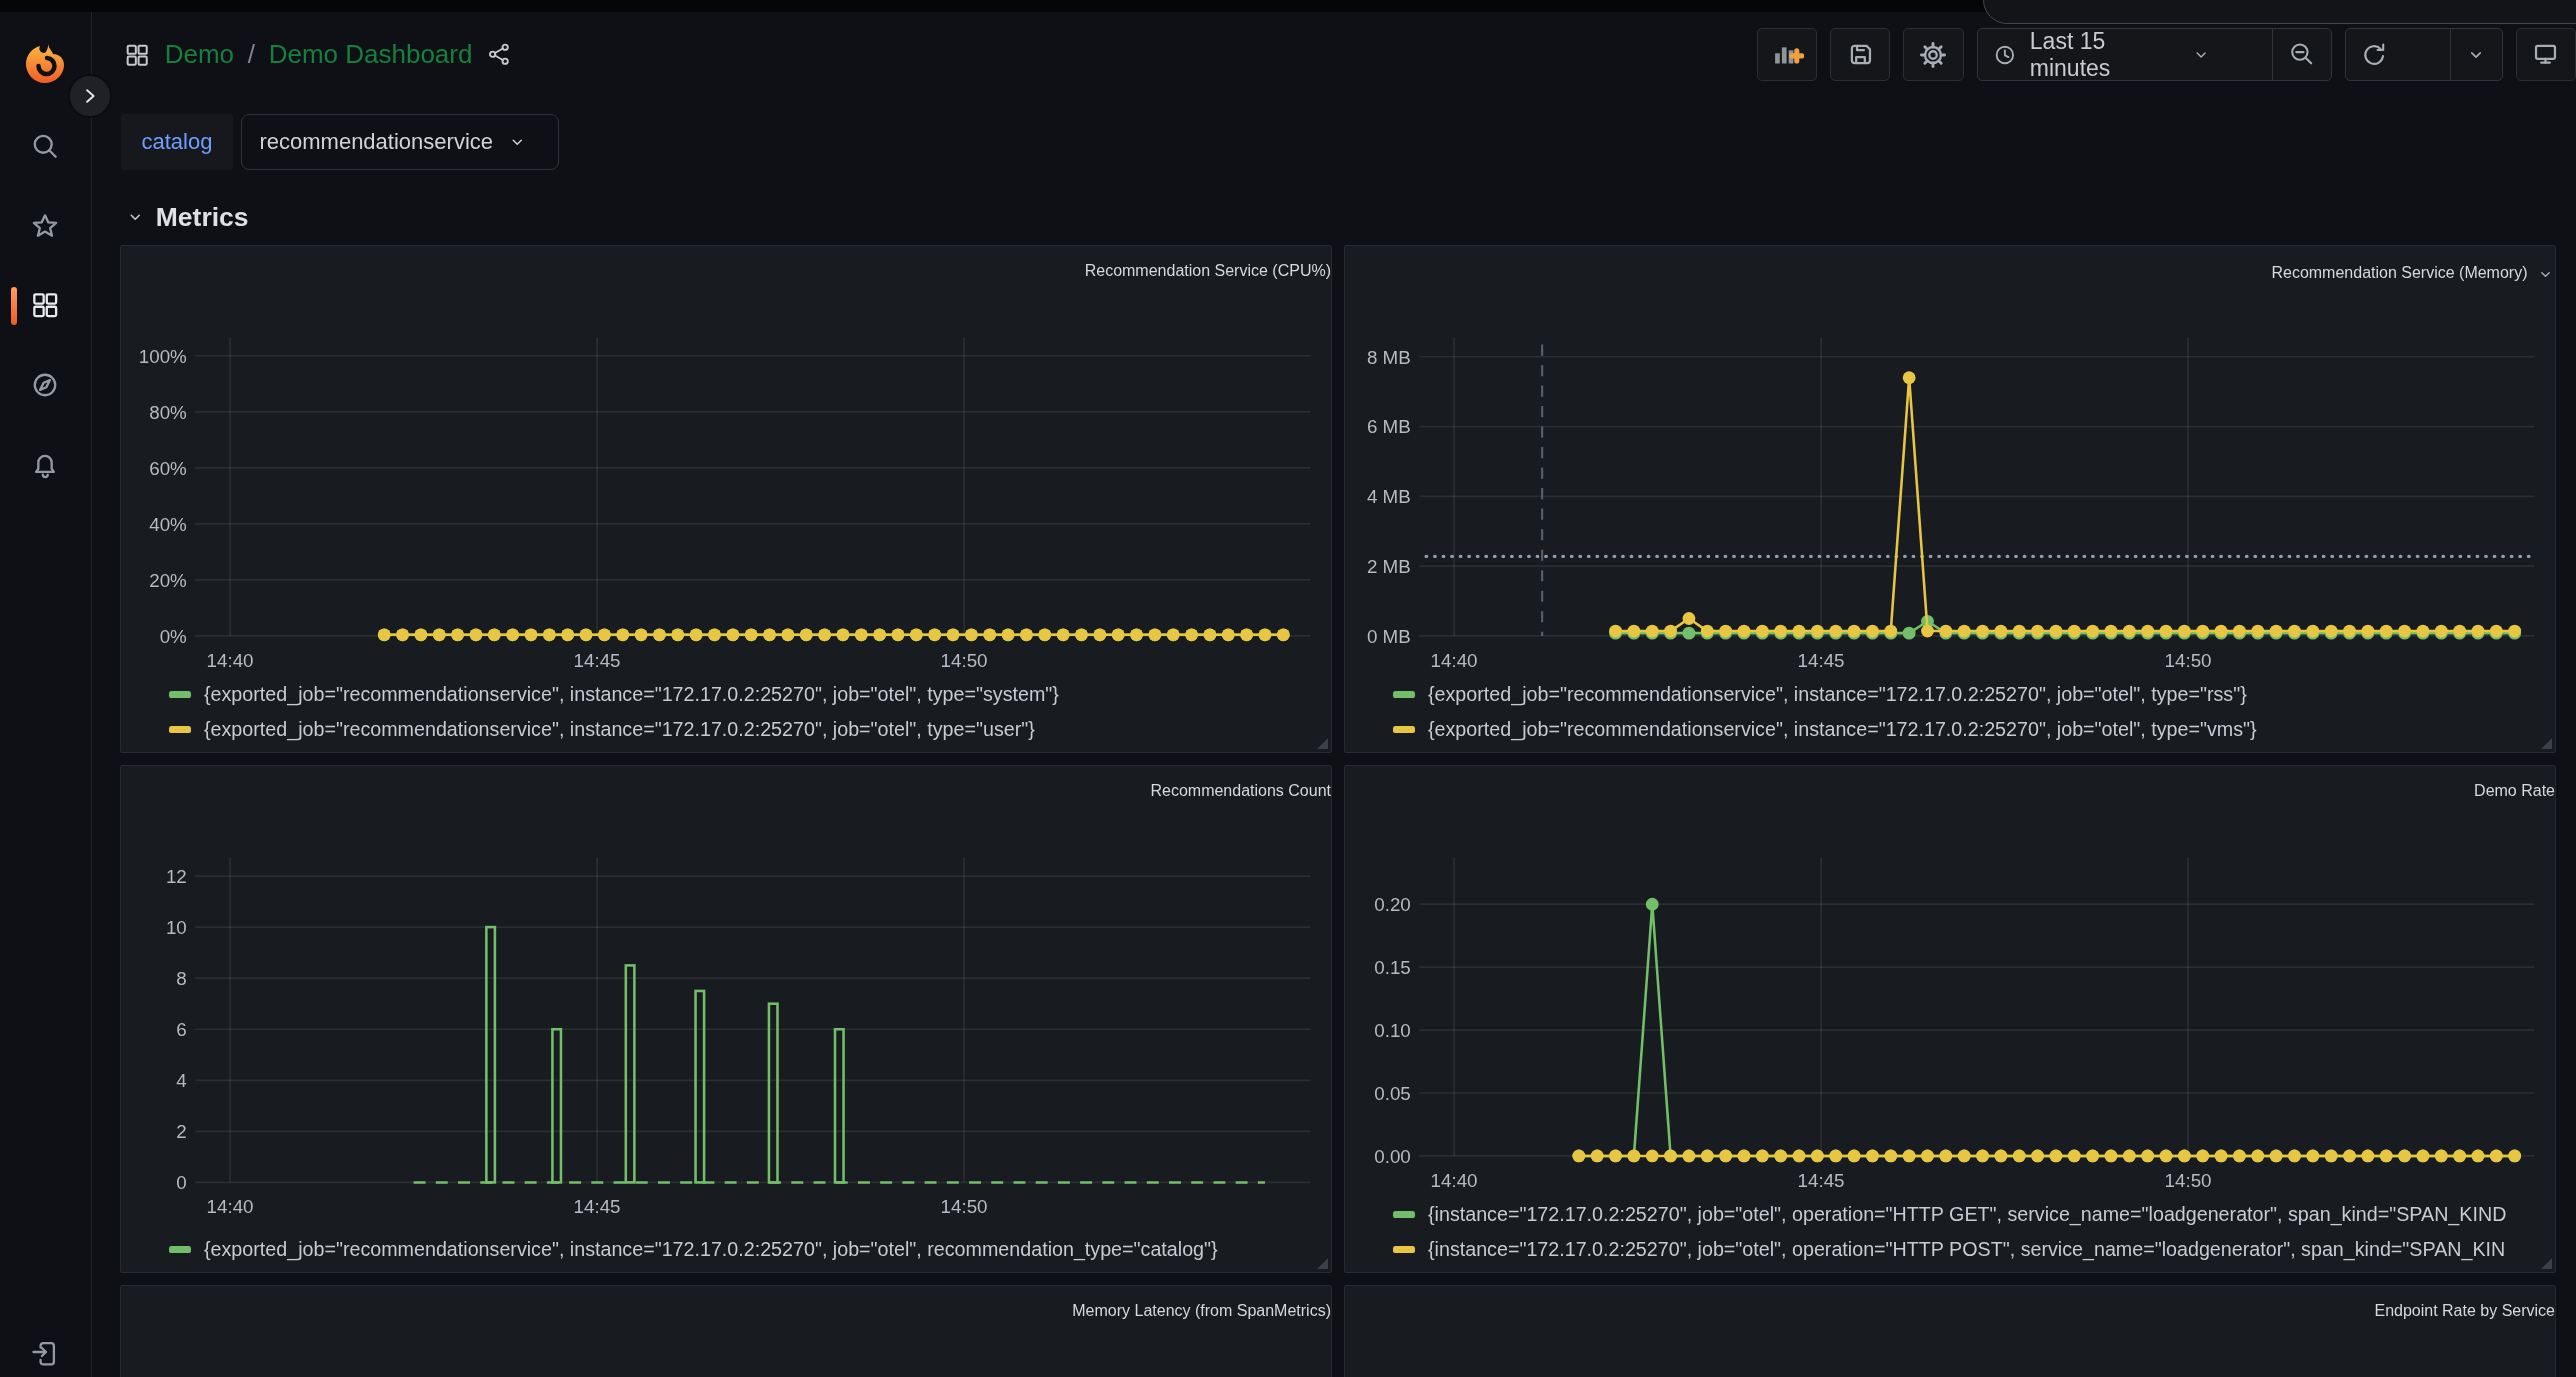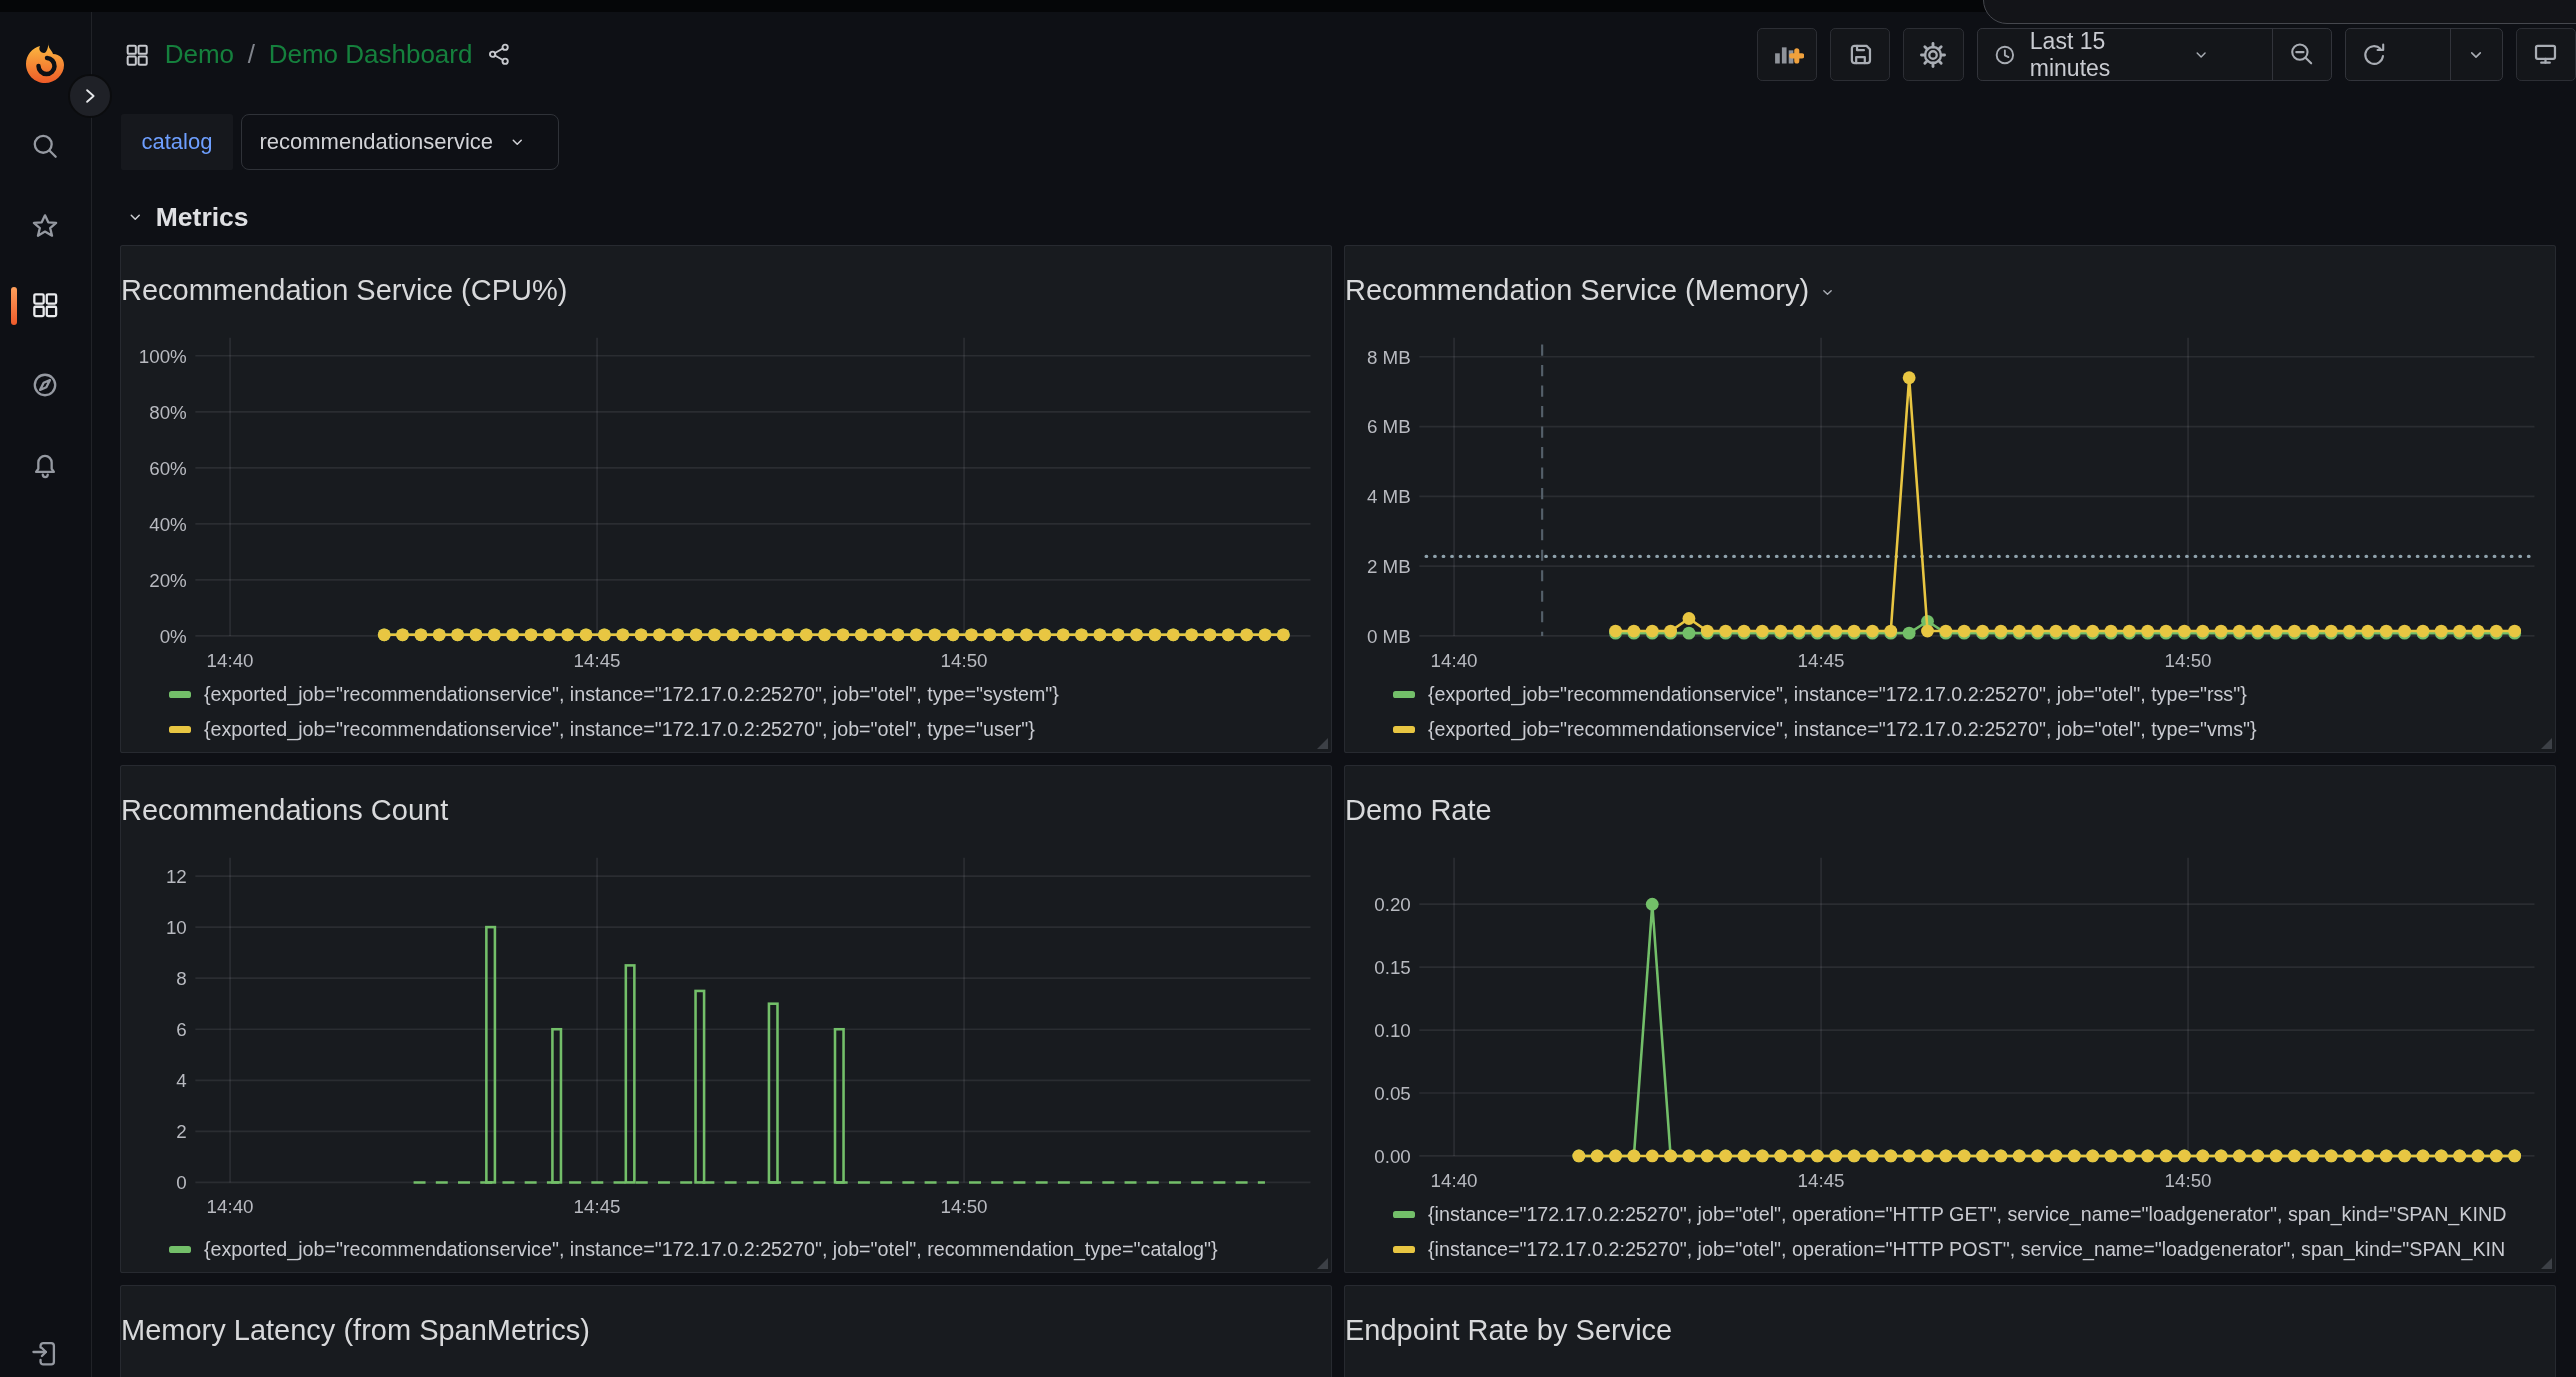--- a/index.html
+++ b/index.html
@@ -42,22 +42,22 @@
   #section-title{font-size:26.5px;font-weight:700;color:#dfe0e3;}
   
   .panel{position:absolute;background:#181b1f;border:0.9px solid rgba(204,204,220,0.09);
     border-radius:2.6px;overflow:hidden;box-sizing:border-box;}
   .p1{left:120px;top:245px;width:1212px;height:508px;}
   .p2{left:1344px;top:245px;width:1212px;height:508px;}
   .p3{left:120px;top:765px;width:1212px;height:508px;}
   .p4{left:1344px;top:765px;width:1212px;height:508px;}
   .p5{left:120px;top:1285px;width:1212px;height:145px;}
   .p6{left:1344px;top:1285px;width:1212px;height:145px;}
-  .panel-title{position:absolute;top:28px;left:0;right:0;display:flex;justify-content:flex-start;
-    align-items:center;gap:8.5px;font-size:29px;font-weight:500;color:#d8d9db;}
+  .panel-title{position:absolute;top:16px;left:0;right:0;display:flex;justify-content:flex-end;
+    align-items:center;gap:8.5px;font-size:16px;font-weight:500;color:#d8d9db;}
   .title-caret{display:none;color:#a9adb4;margin-top:3.4px;}
   .chart{position:absolute;left:0;top:48px;width:100%;height:460px;}
   .chart text{fill:#b8bac0;font-size:22px;font-family:"Liberation Sans",sans-serif;}
   .legend{position:absolute;left:48px;right:6.8px;bottom:5.1px;}
   .legend-item{display:flex;align-items:center;gap:13px;height:35px;white-space:nowrap;overflow:hidden;}
   .swatch{width:22px;height:7.7px;border-radius:2.6px;flex:none;}
   .legend-label{font-size:19.7px;color:#c9cbd1;overflow:hidden;}
   .rsz{position:absolute;right:2.6px;bottom:2.6px;width:0;height:0;border-style:solid;
     border-width:0 0 11px 11px;border-color:transparent transparent #3c4046 transparent;}
   svg.ico{fill:none;stroke:currentColor;stroke-width:2.6;stroke-linecap:round;stroke-linejoin:round;}

